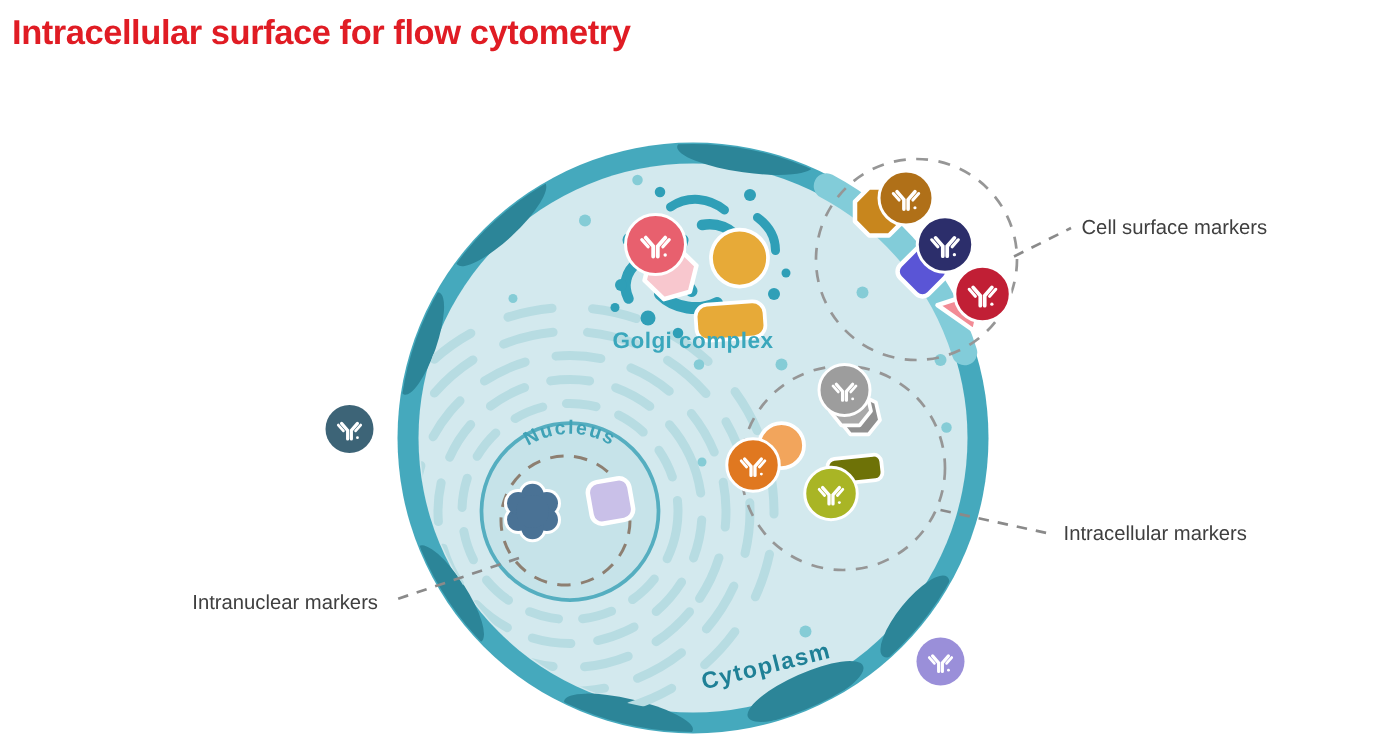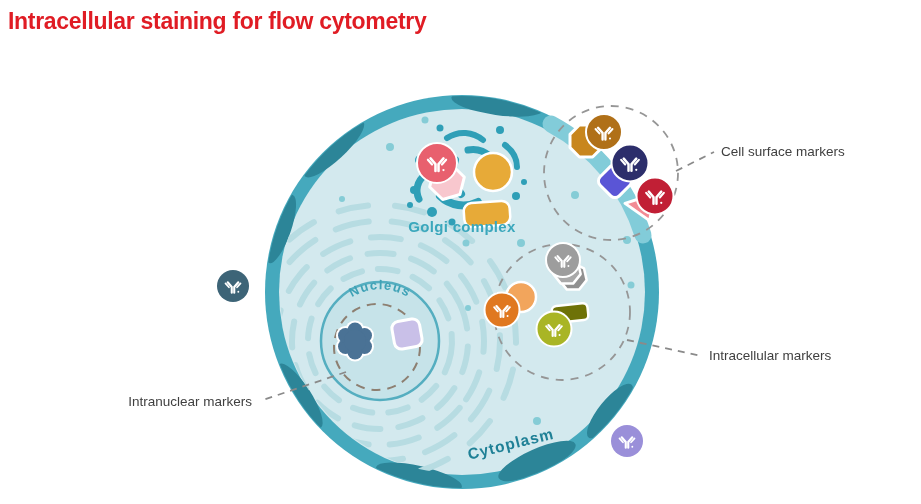--- a/index.html
+++ b/index.html
@@ -10,21 +10,21 @@
   svg.diagram { position:absolute; left:0; top:0; }
   .callout-label { font:13.5px "Liberation Sans", sans-serif; fill:#3f3f3f; }
   .nucleus-label { font:bold 13px "Liberation Sans", sans-serif; fill:#3fa2b6; letter-spacing:1.2px; }
   .golgi-label { font:bold 15px "Liberation Sans", sans-serif; fill:#3aa7bc; letter-spacing:0.3px; }
   .cytoplasm-label { font:bold 15.5px "Liberation Sans", sans-serif; fill:#1f8096; letter-spacing:1px; }
 </style>
 </head>
 <body>
 
 <div class="stage">
-  <h1 class="title">Intracellular staining for flow cytometry</h1>
+  <h1 class="title">Intracellular surface for flow cytometry</h1>
 
   <svg class="diagram" width="921" height="504" viewBox="0 0 921 504">
     <defs>
       <g id="ab-icon" fill="none" stroke="#ffffff" stroke-linecap="round">
         <path stroke-width="2.7" d="M-1.6,8.5 L-1.6,1.2 L-6.8,-4.8"></path>
         <path stroke-width="2.7" d="M1.6,8.5 L1.6,1.2 L6.8,-4.8"></path>
         <path stroke-width="2.3" d="M-5.2,1.6 L-9.6,-3.4"></path>
         <path stroke-width="2.3" d="M5.2,1.6 L9.6,-3.4"></path>
         <circle cx="6.8" cy="7.4" r="1.2" fill="#ffffff" stroke="none"></circle>
       </g>

